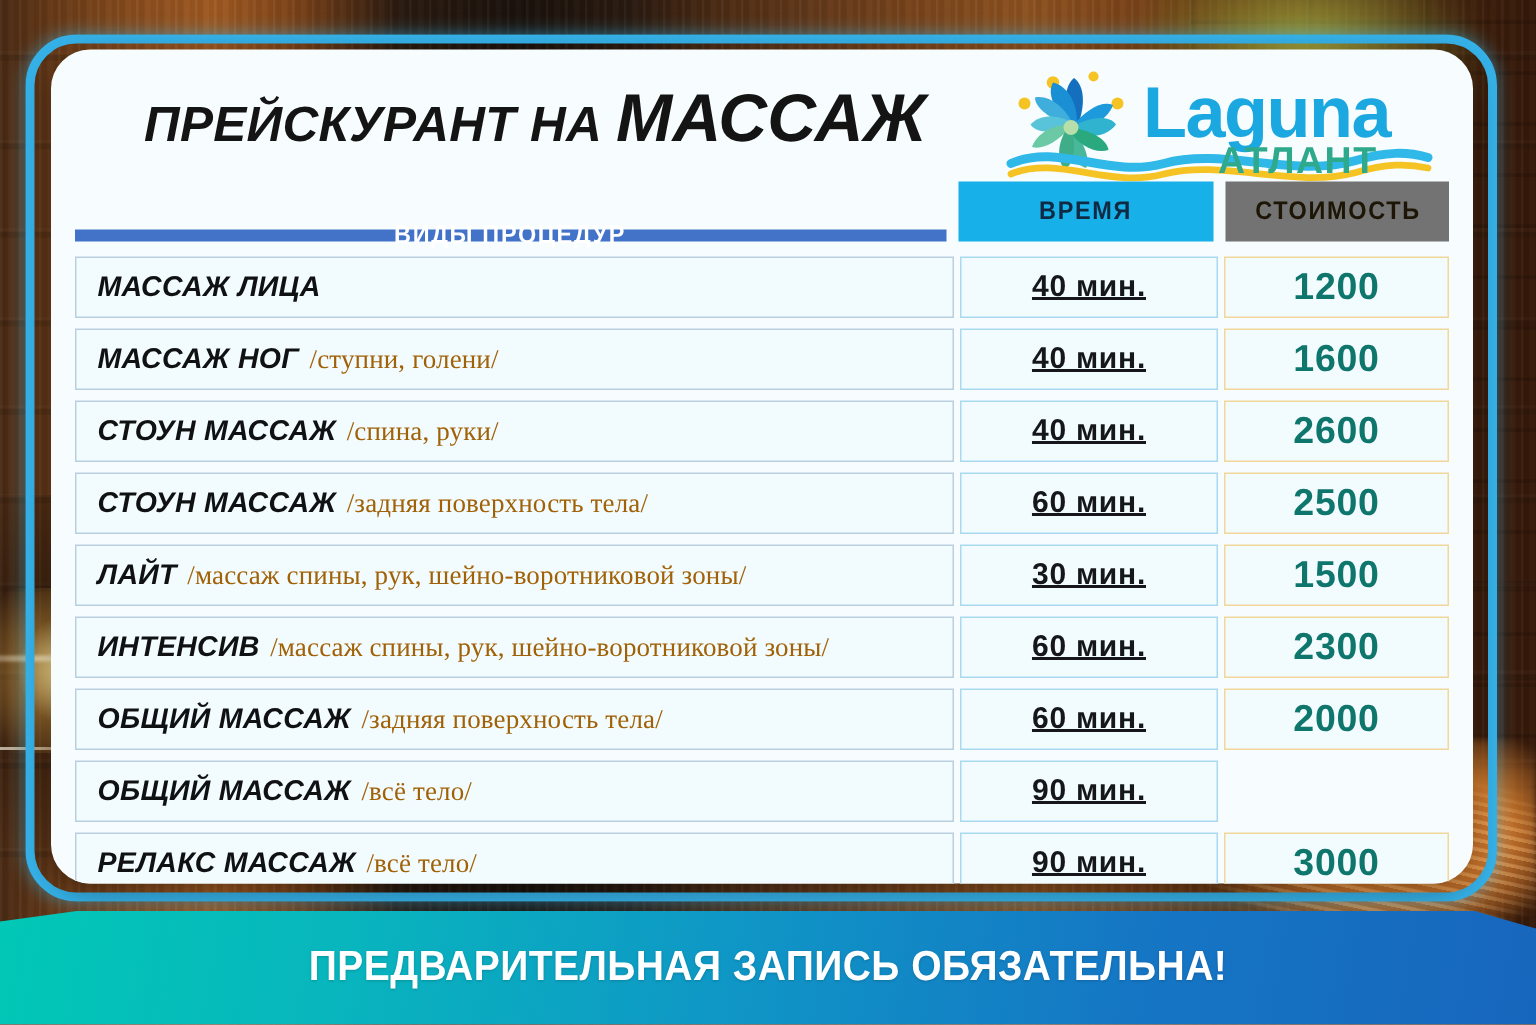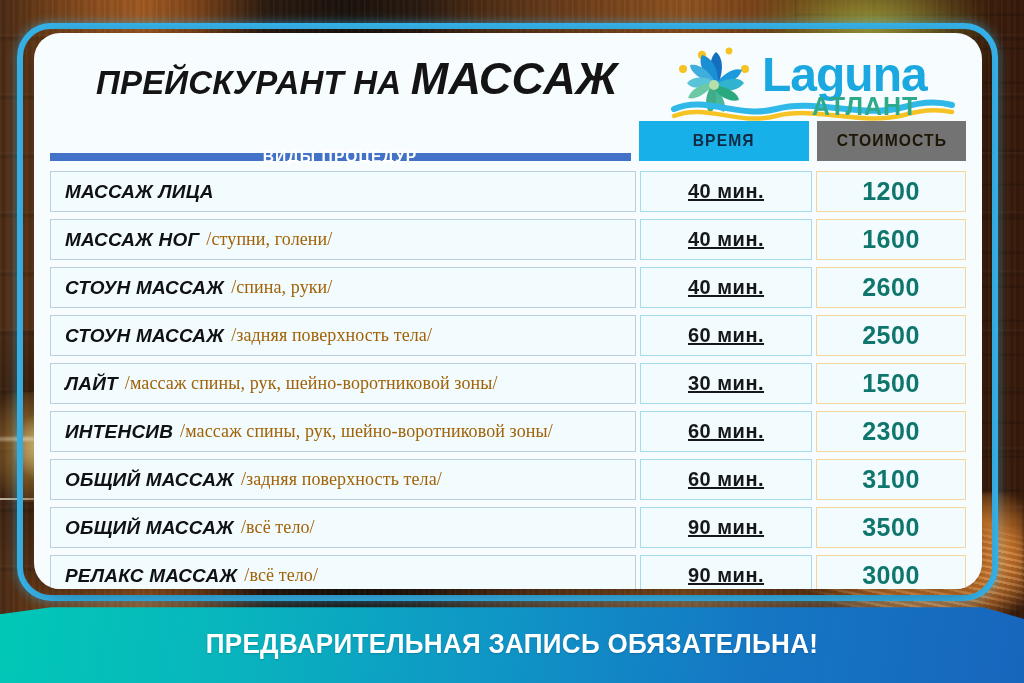--- a/index.html
+++ b/index.html
@@ -328,33 +328,30 @@
           </div>
           <div class="trow">
             <div class="cell cell-name c-name">
               <span class="pname">ОБЩИЙ МАССАЖ</span>
               <span class="pdesc">/задняя поверхность тела/</span>
             </div>
             <div class="cell cell-time c-time">
               <span>60  мин.</span>
             </div>
             <div class="cell cell-price c-price">
-              <span>3100</span>
+              <span>2000</span>
             </div>
           </div>
           <div class="trow">
             <div class="cell cell-name c-name">
               <span class="pname">ОБЩИЙ МАССАЖ</span>
               <span class="pdesc">/всё тело/</span>
             </div>
             <div class="cell cell-time c-time">
               <span>90  мин.</span>
-            </div>
-            <div class="cell cell-price c-price">
-              <span>3500</span>
             </div>
           </div>
           <div class="trow">
             <div class="cell cell-name c-name">
               <span class="pname">РЕЛАКС МАССАЖ</span>
               <span class="pdesc">/всё тело/</span>
             </div>
             <div class="cell cell-time c-time">
               <span>90  мин.</span>
             </div>

